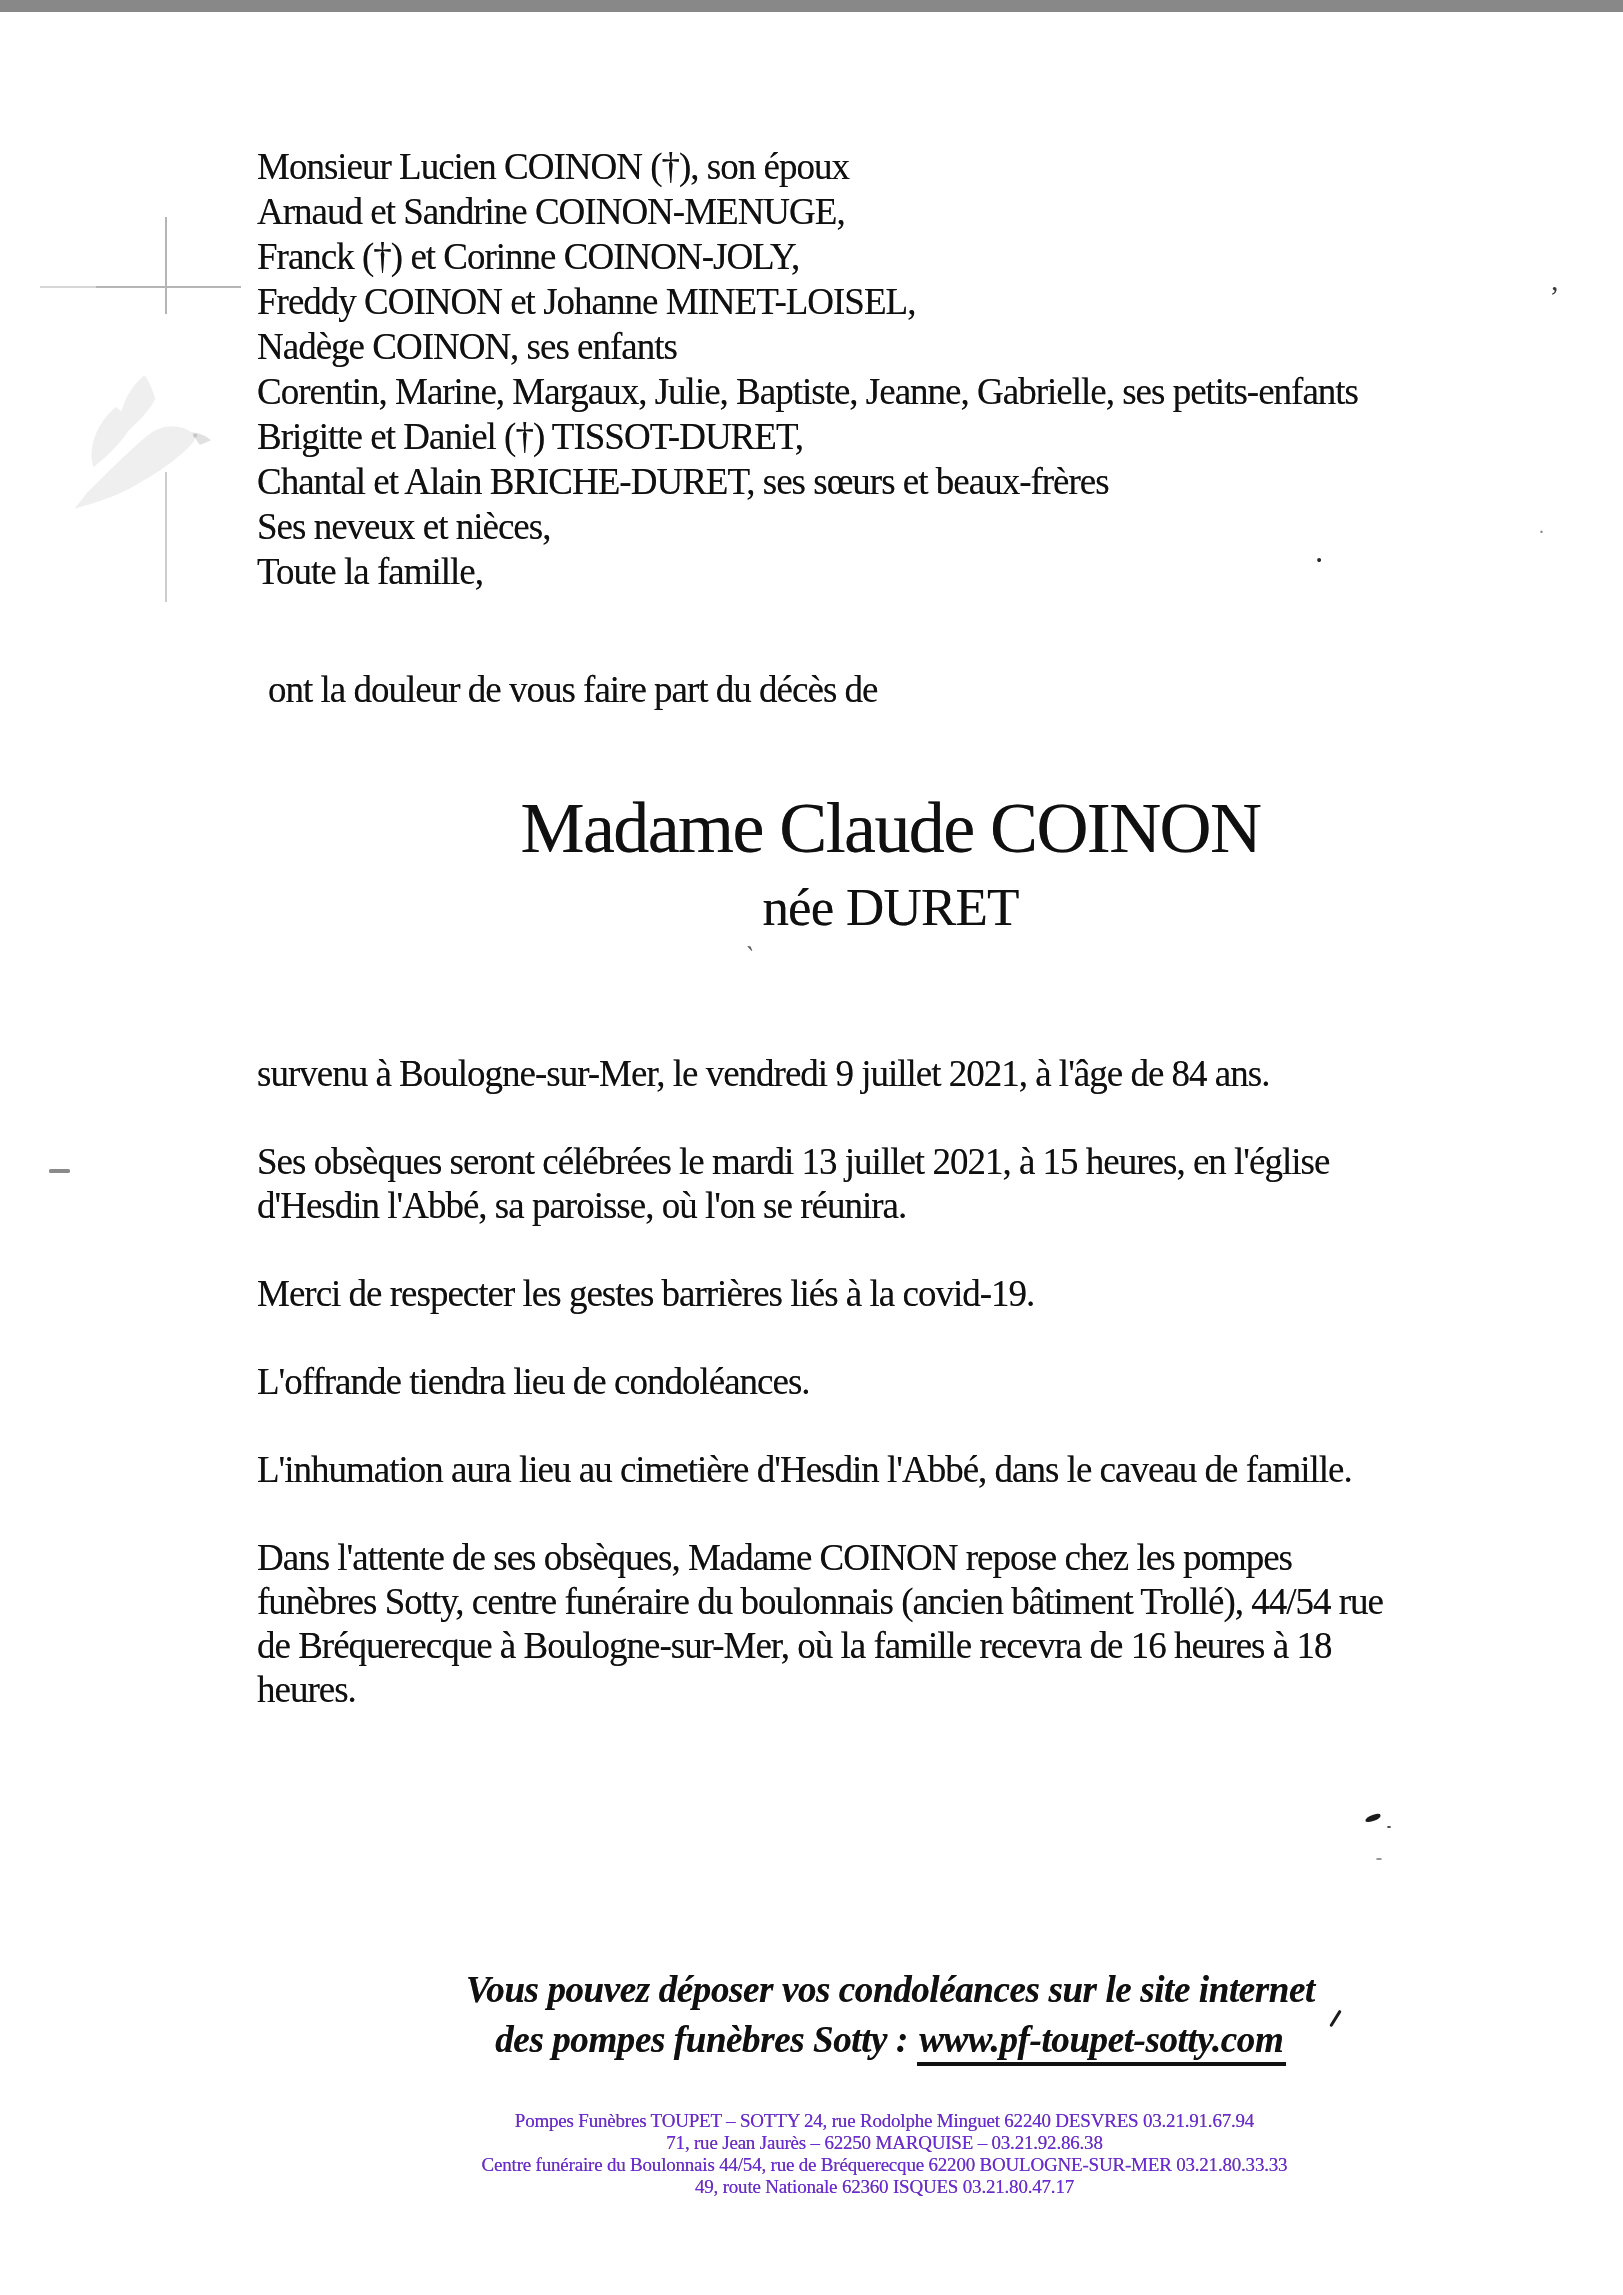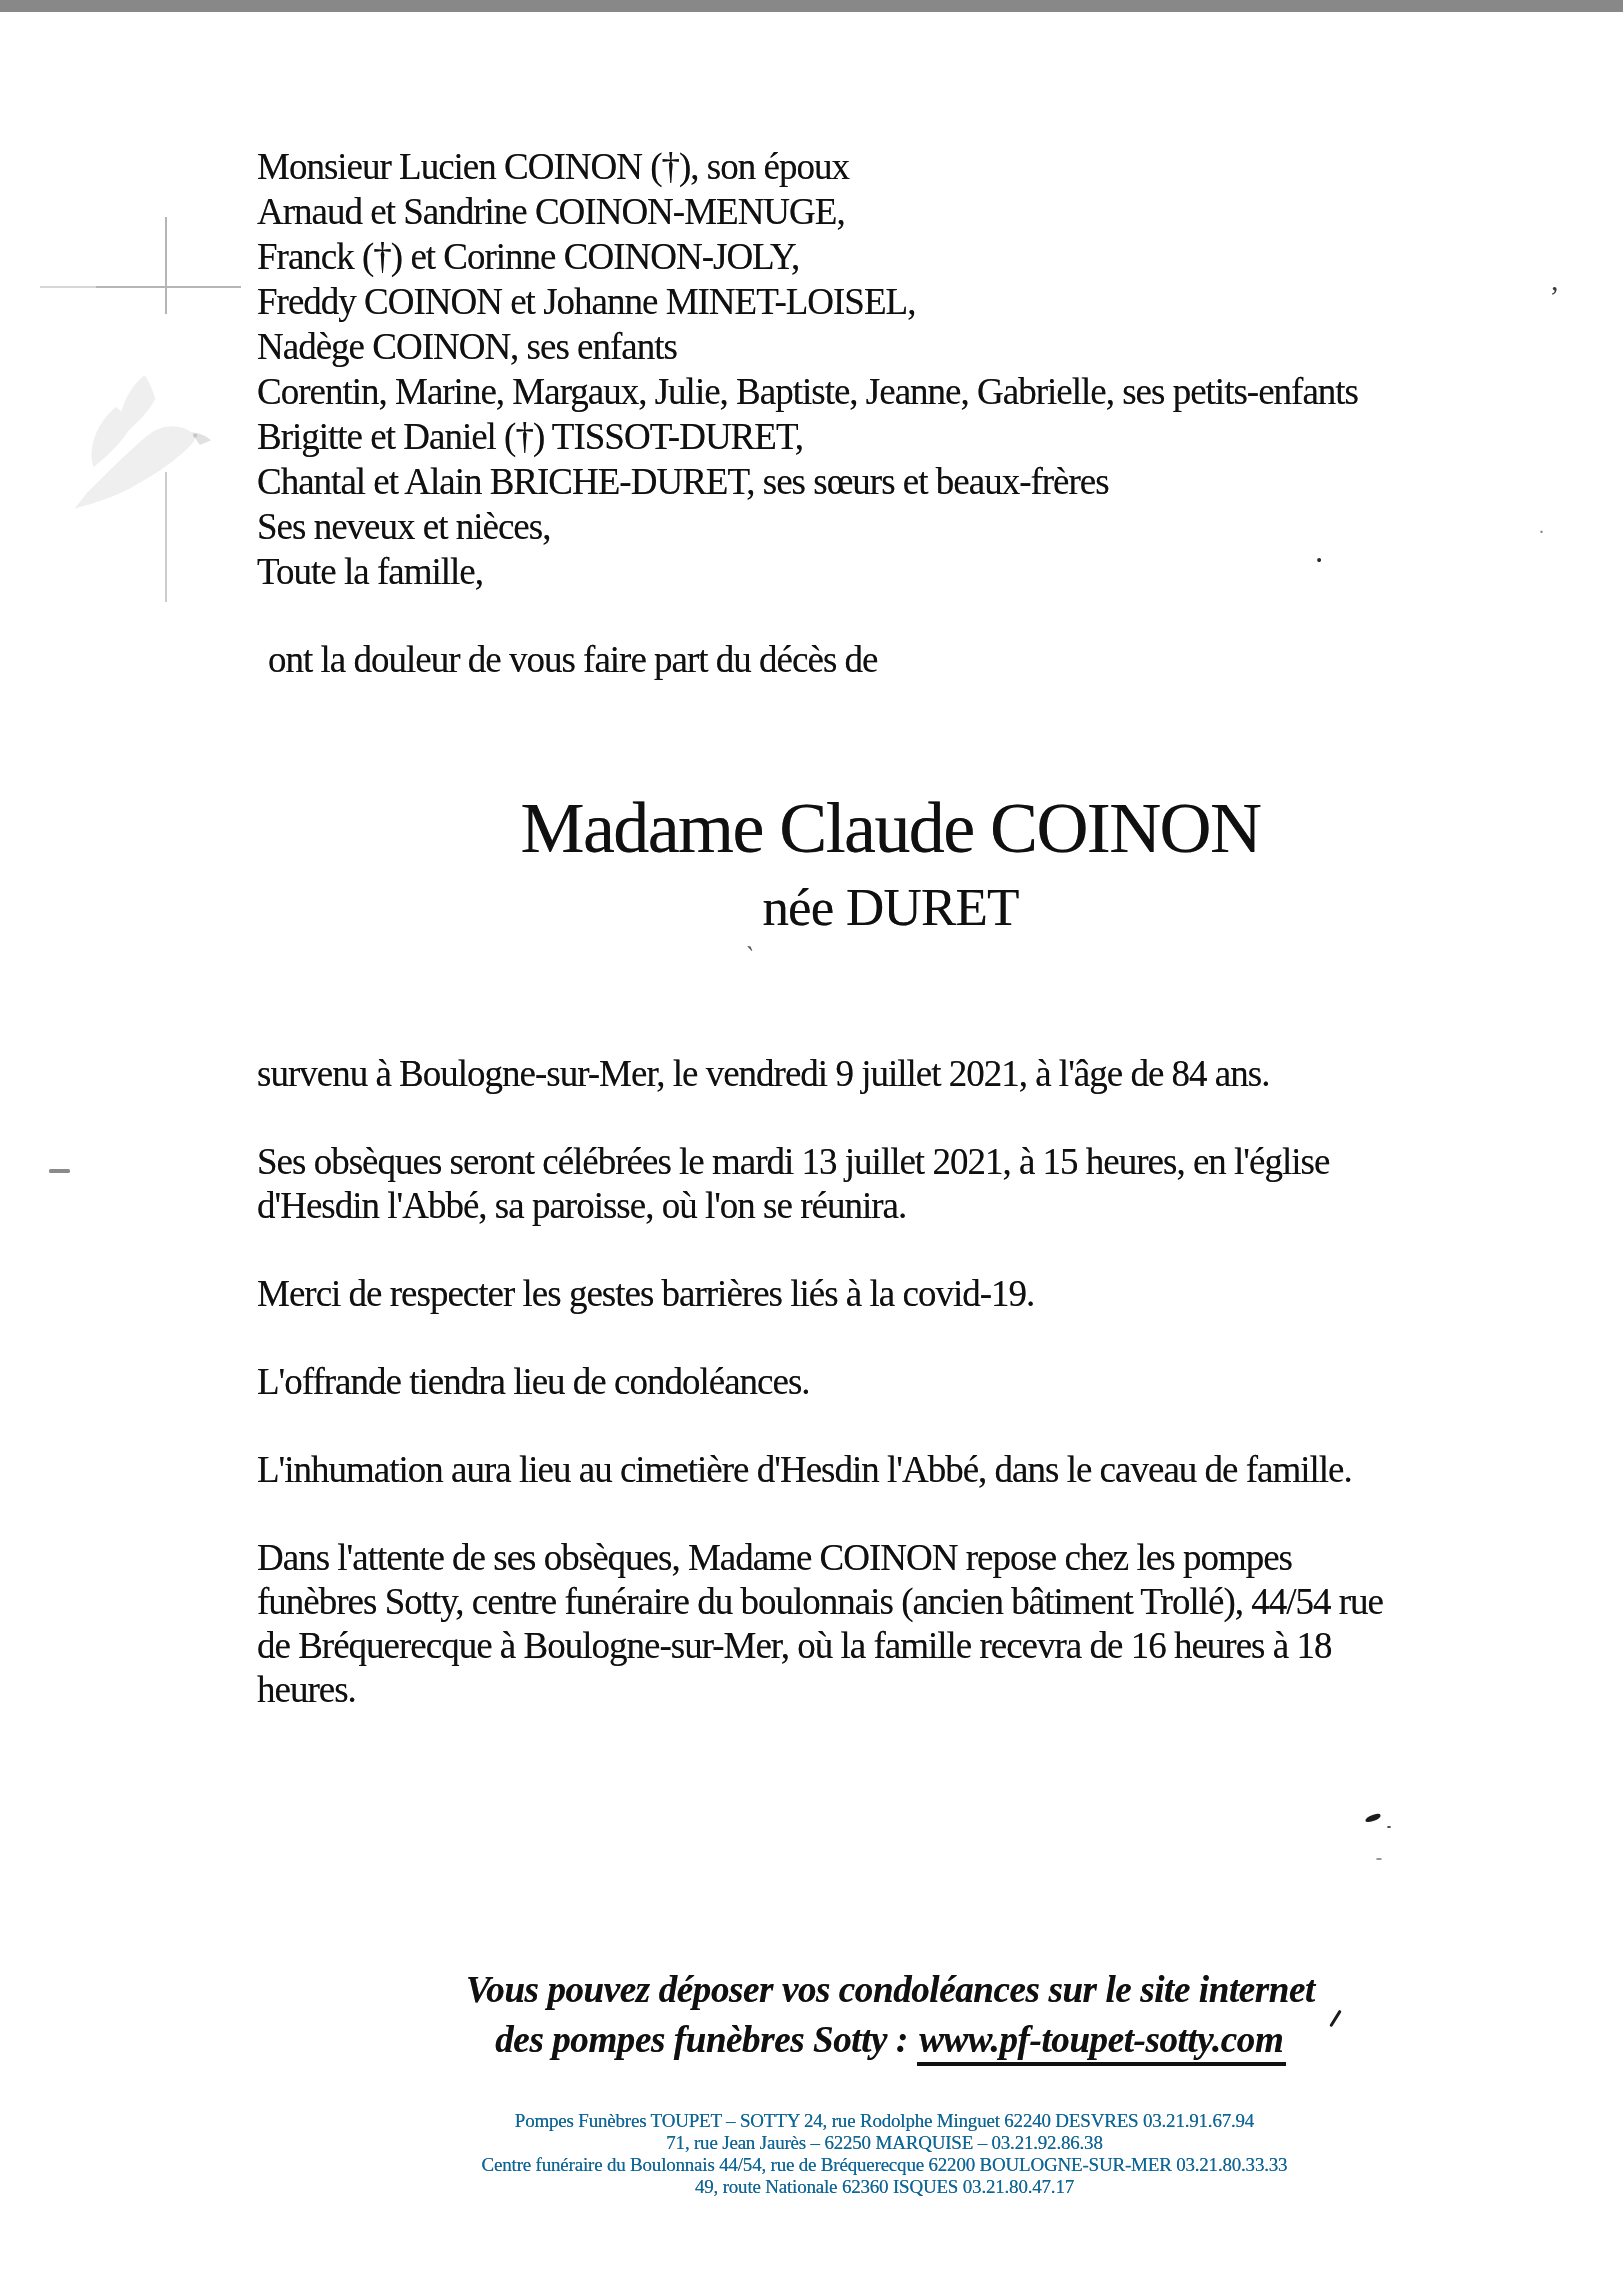--- a/index.html
+++ b/index.html
@@ -5,37 +5,37 @@
   html,body{margin:0;padding:0;background:#888;}
   .page{
     position:relative;width:1624px;height:2295px;background:#ffffff;overflow:hidden;
     font-family:"Liberation Serif","DejaVu Serif",serif;color:#101010;margin:12px auto;
   }
   .txt{text-shadow:0 0 0.6px rgba(0,0,0,.55);}
   
   .family{position:absolute;left:257px;top:132px;font-size:37px;line-height:45px;letter-spacing:-1px;}
   .family .line{white-space:nowrap;}
   
-  .announce{position:absolute;left:268px;top:626px;font-size:37px;letter-spacing:-1px;white-space:nowrap;}
+  .announce{position:absolute;left:268px;top:656px;font-size:37px;letter-spacing:-1px;white-space:nowrap;}
   
   .title{position:absolute;left:263px;top:775px;width:1255px;text-align:center;
          font-size:72px;font-weight:400;letter-spacing:-1.6px;white-space:nowrap;}
   .maiden{position:absolute;left:263px;top:865px;width:1255px;text-align:center;
          font-size:53px;font-weight:400;letter-spacing:-0.8px;white-space:nowrap;}
   
   .paras{position:absolute;left:257px;top:1040px;font-size:37px;line-height:44px;letter-spacing:-1px;}
   .para{margin:0 0 44px 0;}
   .para .line{white-space:nowrap;}
   
   .note{position:absolute;left:263px;top:1953px;width:1255px;text-align:center;
         font-size:37px;line-height:50px;font-weight:700;font-style:italic;letter-spacing:-0.4px;}
   .note .url{border-bottom:4px solid #111;padding:0 2.4px 1.6px 2.4px;}
   
   .footer{position:absolute;left:263px;top:2098px;width:1243px;text-align:center;
-          font-size:19px;line-height:22px;letter-spacing:-0.2px;color:#0369a1;}
+          font-size:19px;line-height:22px;letter-spacing:-0.2px;color:#6d28d9;}
   
   .cross-h1{position:absolute;left:40px;top:274px;width:57px;height:2.4px;background:#d7d7d7;}
   .cross-h2{position:absolute;left:96px;top:274px;width:145px;height:2.4px;background:#b5b5b5;}
   .cross-v1{position:absolute;left:165px;top:205px;width:1.6px;height:97px;background:#b5b5b5;}
   .cross-v2{position:absolute;left:165px;top:460px;width:1.6px;height:130px;background:#cccccc;}
   
   .dove{position:absolute;left:68px;top:360px;width:159px;height:151px;opacity:.85;}
   
   .speck{position:absolute;line-height:1;}
   .blob{position:absolute;background:#1c1c1c;}

